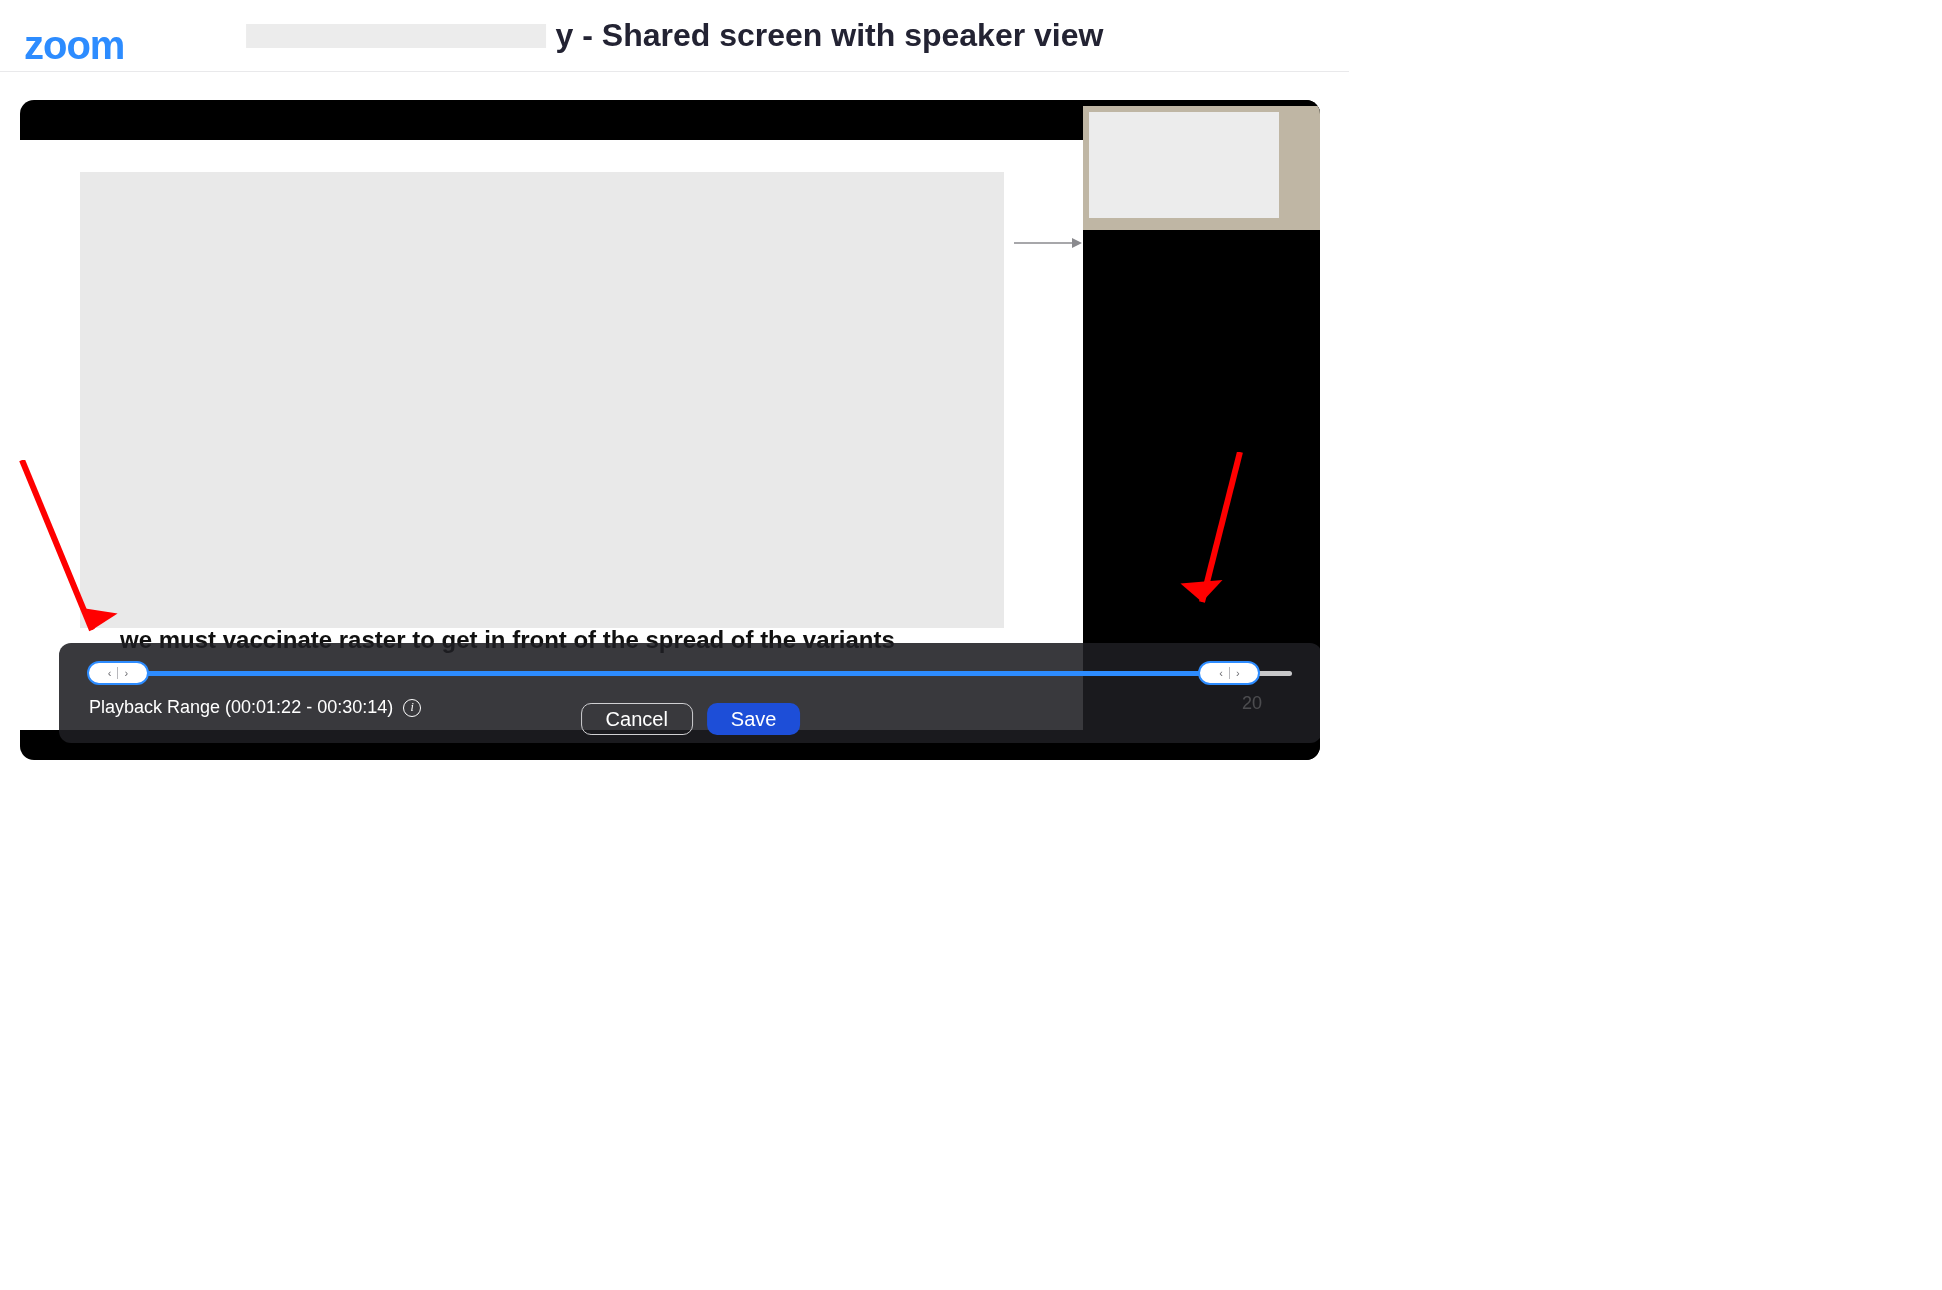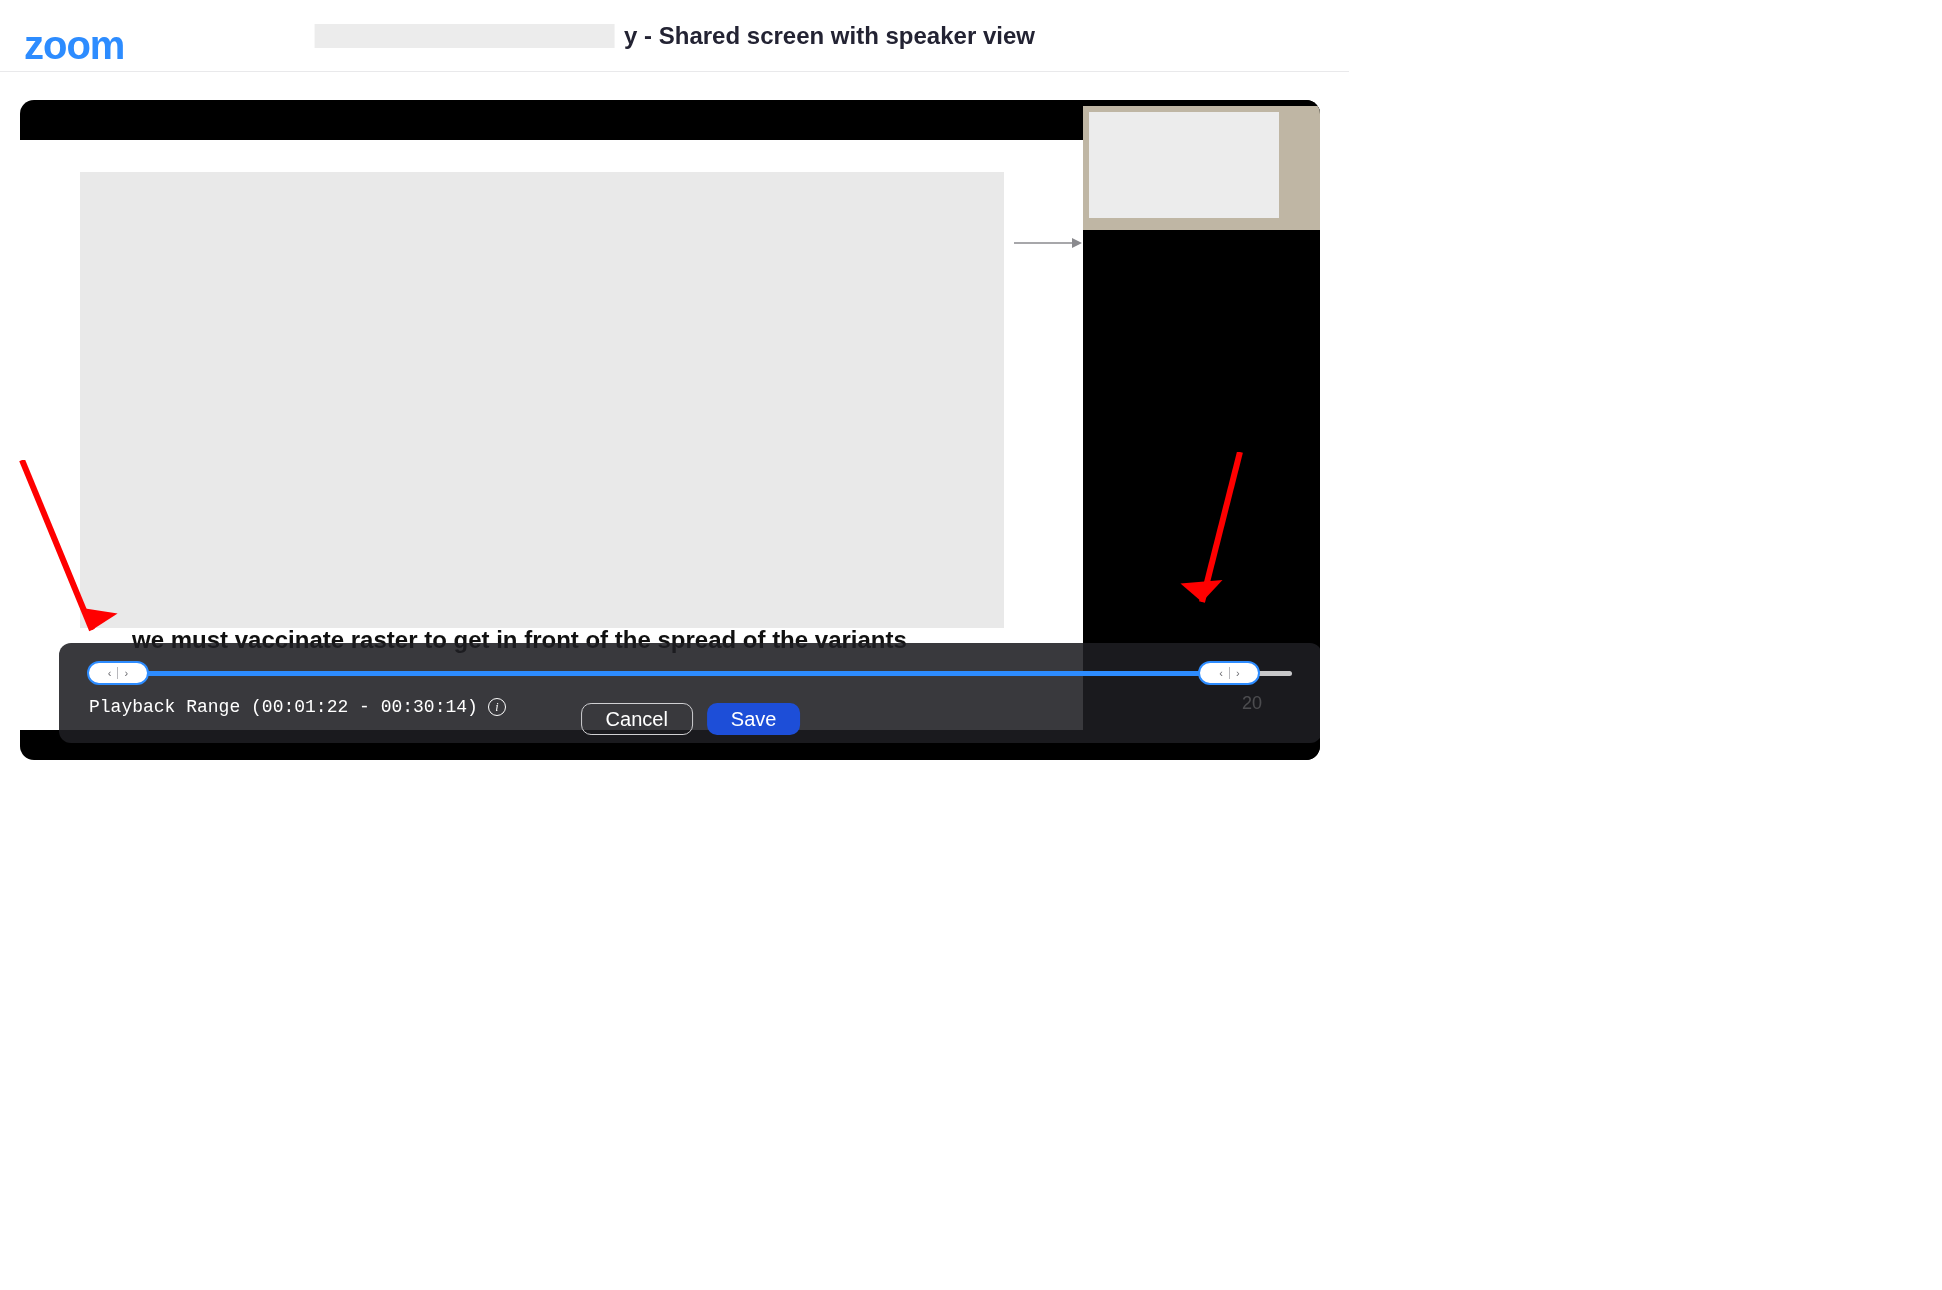--- a/index.html
+++ b/index.html
@@ -4,47 +4,47 @@
 <style>
   * { box-sizing: border-box; margin: 0; padding: 0; }
   html, body { width: 100%; height: 100%; background: #ffffff; font-family: -apple-system, BlinkMacSystemFont, "Segoe UI", Helvetica, Arial, sans-serif; }
   .page { width: 1349px; height: 896px; position: relative; background: #fff; }
 
   
   .header { height: 72px; border-bottom: 1px solid #e9e9eb; position: relative; display: flex; align-items: center; padding: 0 24px; }
   .logo { color: #2d8cff; font-weight: 800; font-size: 40px; letter-spacing: -1px; margin-top: 19px; }
   .title-wrap { position: absolute; left: 50%; transform: translateX(-50%); display: flex; align-items: center; gap: 10px; }
   .title-redact { width: 300px; height: 24px; background: #ececec; }
-  .title-text { font-size: 24px; font-weight: 600; color: #232333; white-space: nowrap; }
+  .title-text { font-size: 32px; font-weight: 600; color: #232333; white-space: nowrap; }
 
   
   .stage { position: absolute; left: 20px; top: 100px; width: 1300px; height: 660px; background: #000; border-radius: 14px; overflow: hidden; }
   .shared-area { position: absolute; left: 0; top: 40px; width: 1083px; height: 590px; background: #ffffff; }
   .slide-placeholder { position: absolute; left: 60px; top: 32px; width: 924px; height: 456px; background: #e9e9e9; }
   .slide-arrow { position: absolute; left: 994px; top: 95px; }
-  .slide-caption { position: absolute; left: 112px; top: 486px; font-size: 24px; font-weight: 600; color: #111; white-space: nowrap; }
+  .slide-caption { position: absolute; left: 100px; top: 486px; font-size: 24px; font-weight: 600; color: #111; white-space: nowrap; }
 
   .speaker-panel { position: absolute; right: 0; top: 0; width: 237px; height: 660px; background: #000; }
   .speaker-thumb-bg { position: absolute; left: 0; top: 6px; width: 237px; height: 124px; background: #bfb6a4; }
   .speaker-thumb { position: absolute; left: 6px; top: 12px; width: 190px; height: 106px; background: #ececec; }
 
   
   .range-panel { position: absolute; left: 39px; top: 543px; width: 1263px; height: 100px; background: rgba(30,30,34,0.88); border-radius: 12px; padding: 14px 30px 0 30px; }
   .ghost-num { position: absolute; right: 60px; top: 50px; color: rgba(255,255,255,0.22); font-size: 18px; }
 
   .track-wrap { position: relative; height: 32px; }
   .track-base { position: absolute; left: 0; right: 0; top: 14px; height: 5px; background: #c7c7c9; border-radius: 3px; }
   .track-fill { position: absolute; top: 14px; height: 5px; background: #2d8cff; border-radius: 3px; }
 
   .handle { position: absolute; top: 4px; width: 62px; height: 24px; background: #fff; border: 2px solid #2d8cff; border-radius: 14px; display: flex; align-items: center; justify-content: center; gap: 6px; cursor: grab; }
   .handle .chev { font-size: 11px; color: #6b6b70; line-height: 1; }
   .handle .bar { width: 1px; height: 12px; background: #b8b8bc; }
 
   .range-bottom { display: flex; align-items: center; gap: 10px; margin-top: 8px; }
-  .range-label { color: #ffffff; font-size: 18px; font-family: Liberation Mono, monospace; }
+  .range-label { color: #ffffff; font-size: 18px; }
   .info-icon { width: 18px; height: 18px; border: 1.5px solid #fff; border-radius: 50%; color: #fff; font-size: 12px; display: inline-flex; align-items: center; justify-content: center; font-style: italic; font-family: Georgia, serif; }
 
   .btn-row { position: absolute; left: 50%; transform: translateX(-50%); bottom: 8px; display: flex; gap: 14px; }
   .btn { height: 32px; padding: 0 24px; border-radius: 10px; font-size: 20px; display: inline-flex; align-items: center; justify-content: center; cursor: pointer; }
   .btn-cancel { background: transparent; color: #fff; border: 1.5px solid #cfcfd2; }
   .btn-save { background: #1d4ed8; color: #fff; border: none; }
 
   
   .anno { position: absolute; pointer-events: none; }
 </style>

